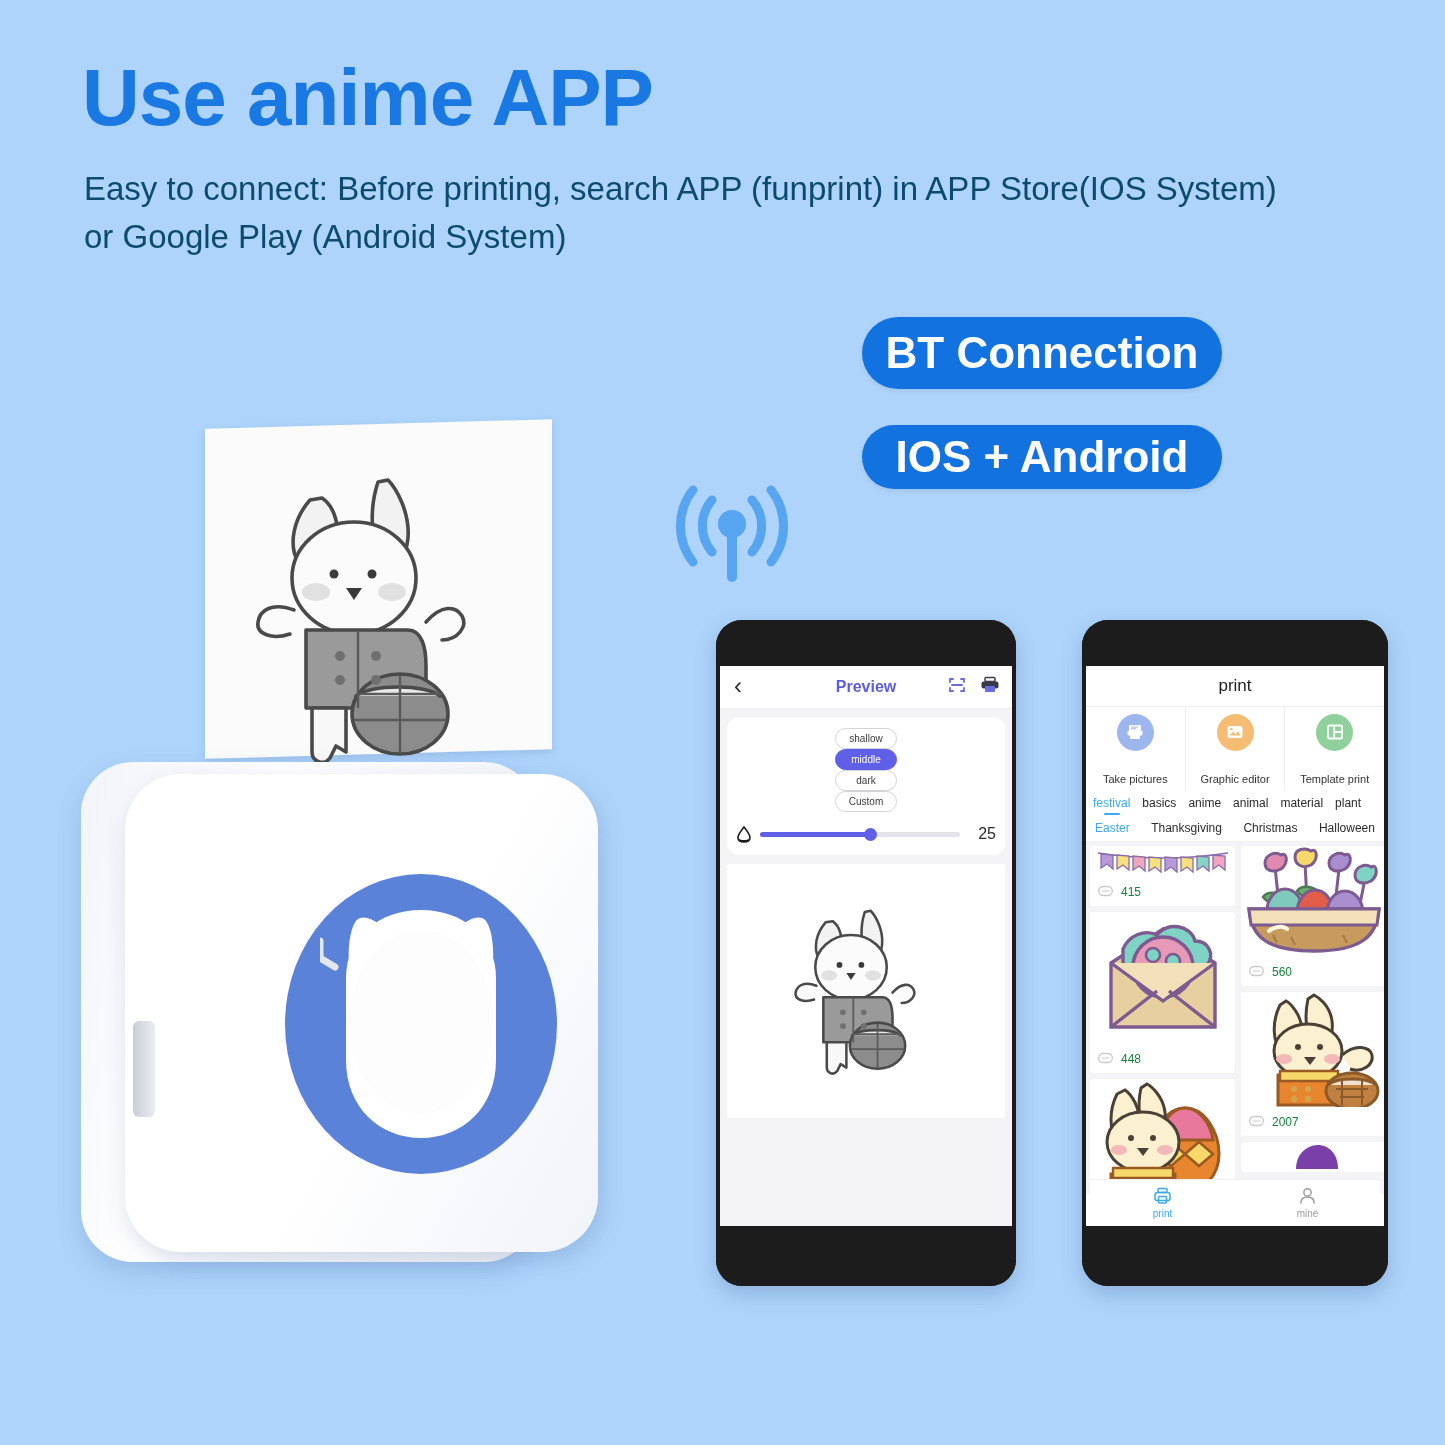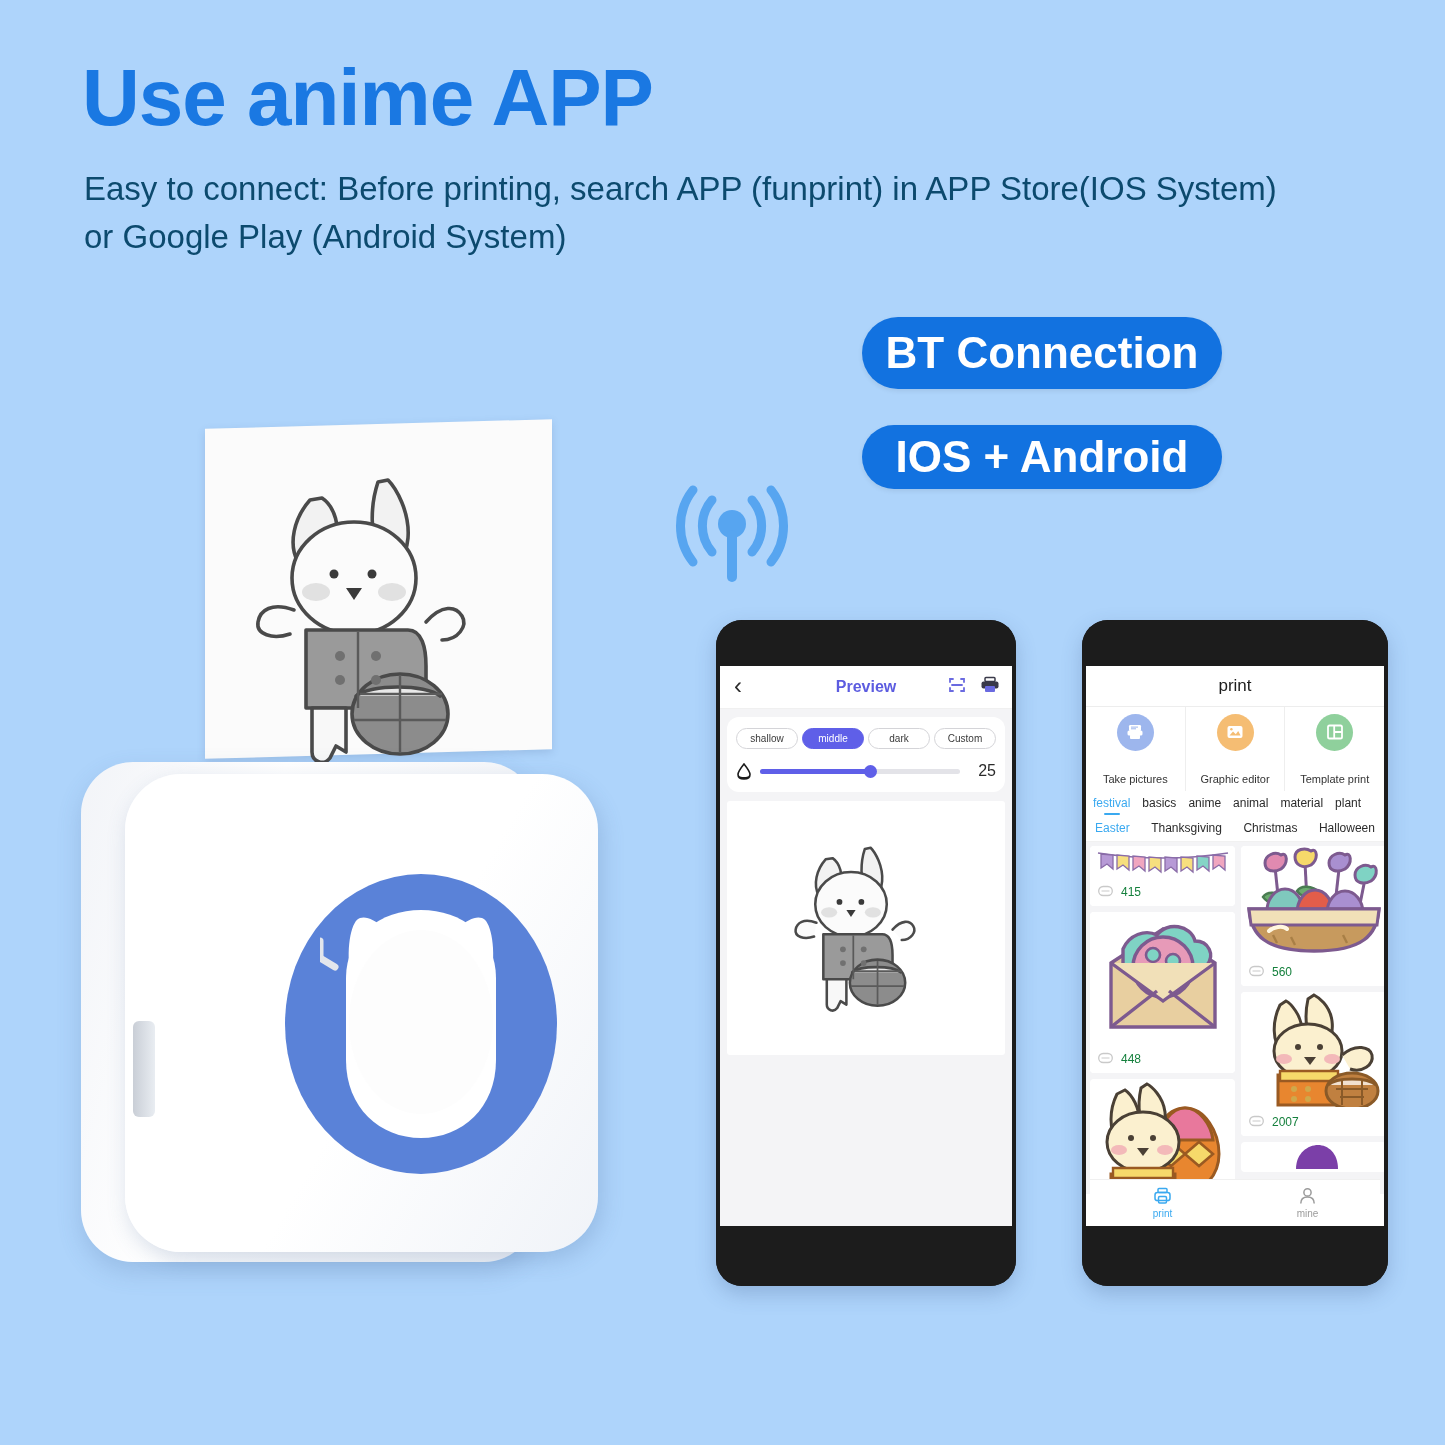--- a/index.html
+++ b/index.html
@@ -98,21 +98,21 @@
   .pv-back{position:absolute;left:14px;top:8px;font-size:24px;color:#2b2b2b;line-height:1;font-family:"Liberation Sans",sans-serif;}
   .pv-title{
     position:absolute;left:0;right:0;text-align:center;
     font-size:16px;color:#5c5ce0;font-weight:bold;
   }
   .pv-icons{position:absolute;right:12px;top:10px;display:flex;gap:14px;align-items:center;}
   .pv-body{background:#f4f4f6;padding:8px 7px;height:518px;box-sizing:border-box;}
   .pv-card{
     background:#fff;border-radius:12px;padding:11px 9px 12px 9px;
   }
-  .chips{display:flex;justify-content:space-between;align-items:center;}
+  .chips{display:flex;justify-content:space-between;align-items:center;flex-direction:column;}
   .chip{
     border:1px solid #d4d4d8;border-radius:14px;
     font-size:10px;color:#3a3a3a;
     padding:4px 0;text-align:center;width:60px;
     background:#fff;
   }
   .chip.active{background:#5f5fe8;border-color:#5f5fe8;color:#fff;}
   .slider-row{display:flex;align-items:center;margin-top:13px;gap:8px;}
   .drop{width:16px;height:17px;flex:0 0 auto;}
   .track{

